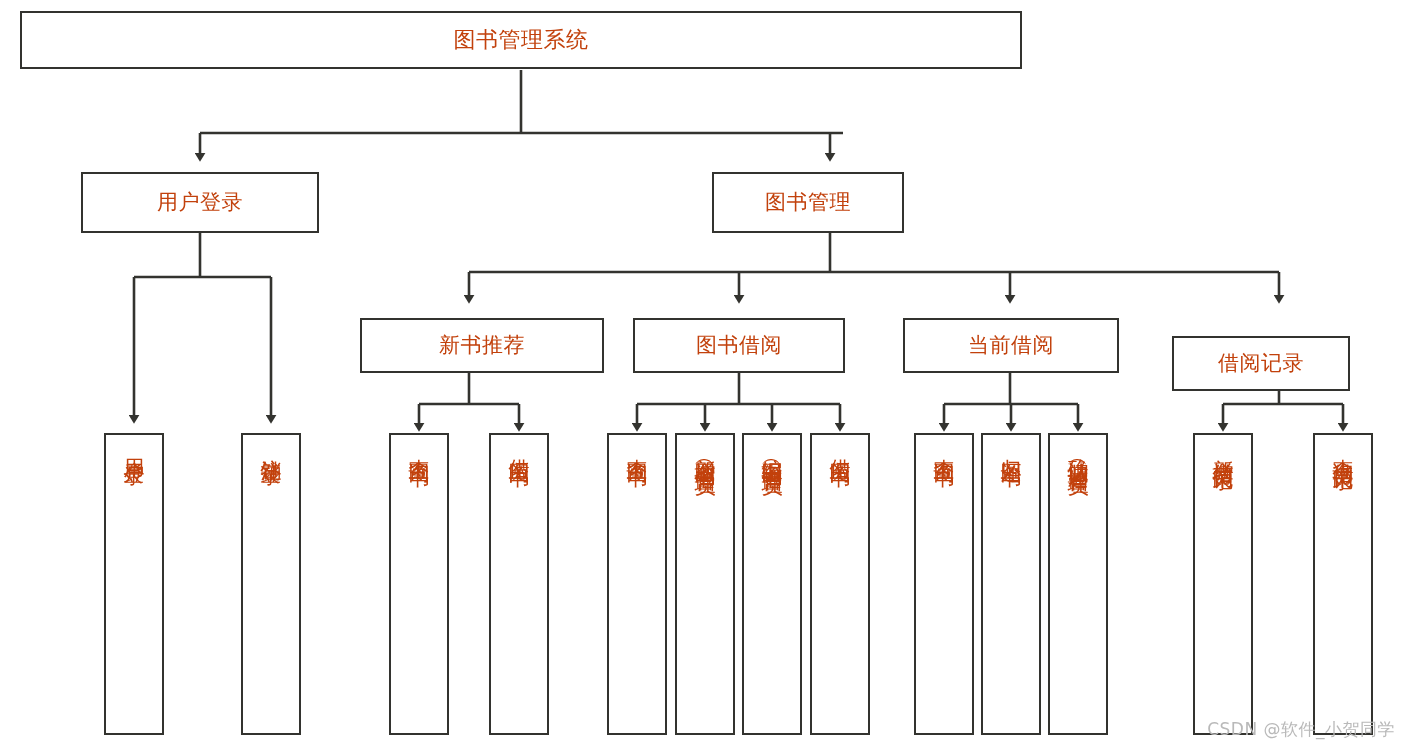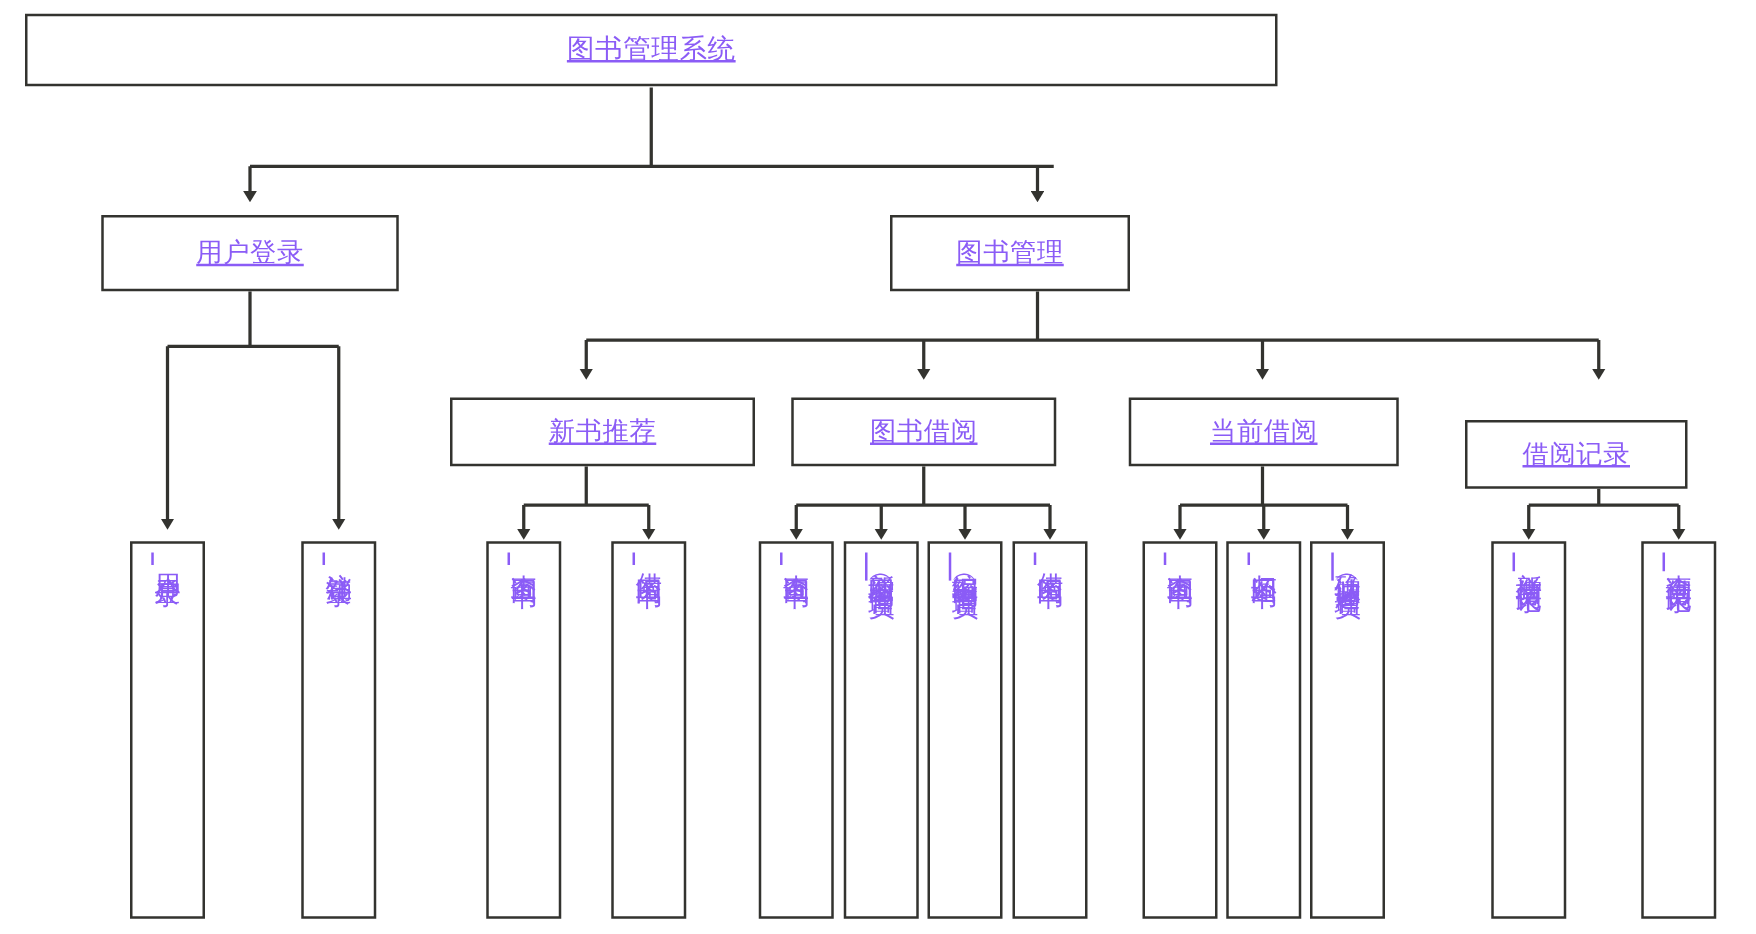--- a/index.html
+++ b/index.html
@@ -27,23 +27,22 @@
     pointer-events: none;
   }
   .node {
     position: absolute;
     box-sizing: border-box;
     background: #ffffff;
     border: 2.5px solid #33332f;
     display: flex;
     align-items: center;
     justify-content: center;
-    color: #8b5cf6;
+    color: #c2410c;
     z-index: 2;
-    text-decoration: underline;
   }
   .node-label {
     display: block;
     text-align: center;
     line-height: 1.12;
     letter-spacing: 0.5px;
     white-space: nowrap;
   }
   
   .node.horiz .node-label {
@@ -199,14 +198,15 @@
     <span class="node-label">确认归还（管理员）</span>
   </div>
 
   <div class="node vert" style="left:1193px; top:433px; width:60px; height:302px;">
     <span class="node-label">新增借阅记录</span>
   </div>
   <div class="node vert" style="left:1313px; top:433px; width:60px; height:302px;">
     <span class="node-label">查询借阅记录</span>
   </div>
 
+  <div class="watermark">CSDN @软件_小贺同学</div>
 
 </div>
 
 </body></html>

